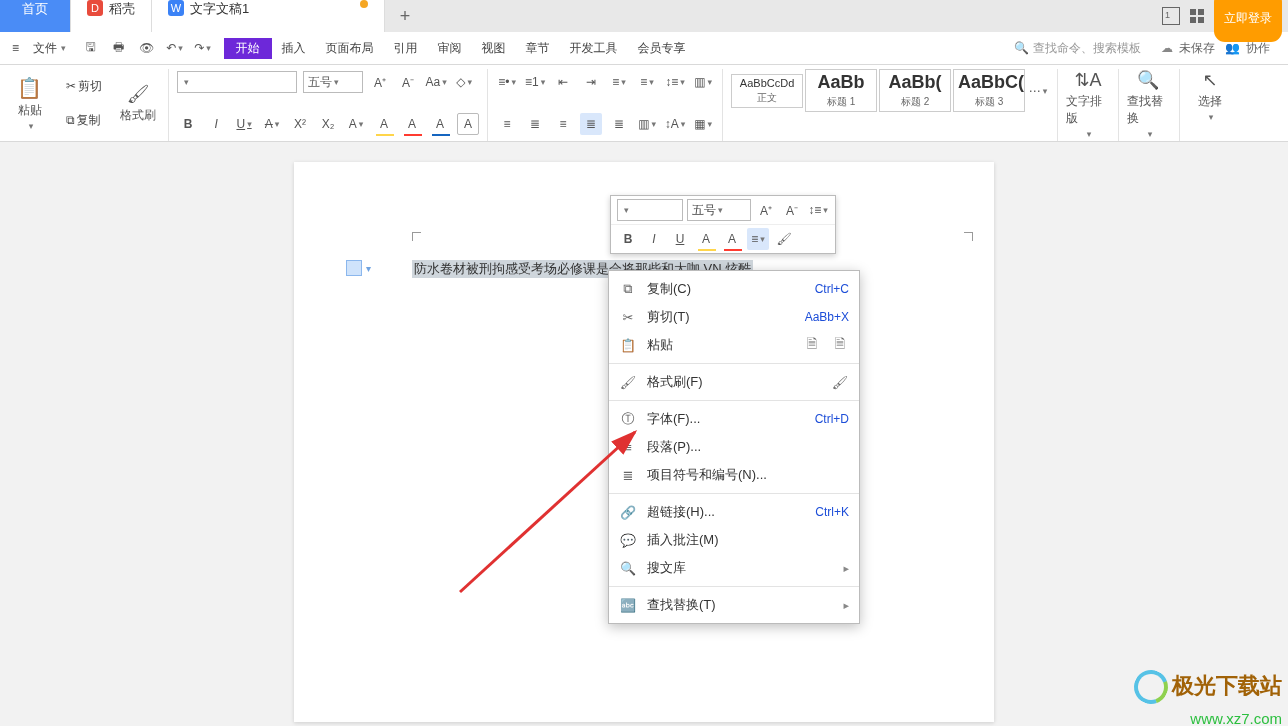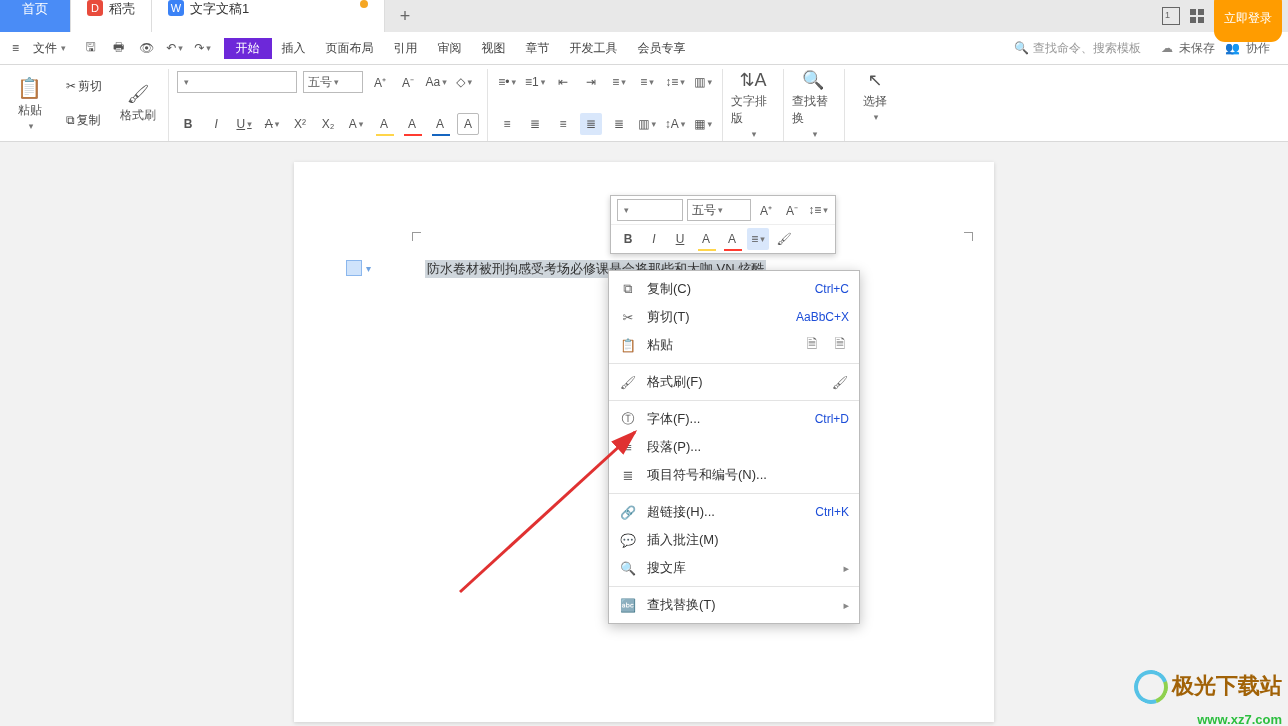--- a/index.html
+++ b/index.html
@@ -40,21 +40,21 @@
 .styleitem{border:1px solid #ccc;padding:2px 4px;text-align:center;width:62px}
 .styleitem .p1{font-size:11px;color:#333}
 .styleitem .p2{font-size:10px;color:#666;margin-top:2px}
 .styleitem.big .p1{font-size:18px;font-weight:bold}
 .stylelist{display:flex;gap:2px;align-items:center}
 
 .canvas{position:relative;background:#f2f2f2;height:calc(726px - 32px - 32px - 72px);}
 .page{position:absolute;left:294px;top:20px;width:700px;height:560px;background:#fff;box-shadow:0 1px 4px rgba(0,0,0,.15)}
 .mark{position:absolute;left:346px;top:118px;display:flex;gap:4px;align-items:center;color:#4a8cf6}
 .mark .sq{width:14px;height:14px;background:#cfe3fb;border:1px solid #8bb7ed}
-.seltext{position:absolute;left:425px;top:118px;font-size:13px;background:#cfd6dc;padding:0 2px;white-space:nowrap}
+.seltext{position:absolute;left:412px;top:118px;font-size:13px;background:#cfd6dc;padding:0 2px;white-space:nowrap}
 .cornerL{position:absolute;left:412px;top:90px;width:8px;height:8px;border-left:1px solid #999;border-top:1px solid #999}
 .cornerR{position:absolute;left:964px;top:90px;width:8px;height:8px;border-right:1px solid #999;border-top:1px solid #999}
 
 .minibar{position:absolute;left:610px;top:53px;background:#fff;border:1px solid #bbb;box-shadow:0 2px 6px rgba(0,0,0,.2);z-index:10}
 .minibar .mrow{display:flex;align-items:center;gap:4px;padding:3px 6px}
 .minibar .mrow + .mrow{border-top:1px solid #eee}
 .sel{border:1px solid #bbb;height:20px;font-size:12px;padding:0 4px;display:flex;align-items:center;color:#444}
 .sel.fn{width:56px}
 .sel.fs{width:54px}
 
@@ -63,21 +63,21 @@
 .mi .ic{width:18px;display:flex;justify-content:center;color:#666}
 .mi .lab{flex:1}
 .mi .sc{color:#1d4ed8;font-size:12px}
 .mi .arr{color:#888;font-size:11px}
 .sep{height:1px;background:#e3e3e3;margin:4px 0}
 
 .arrow-svg{position:absolute;left:450px;top:280px;z-index:30;pointer-events:none}
 
 .wm{position:absolute;right:6px;bottom:2px;text-align:right;font-size:22px;font-weight:bold}
 .wm .t1{color:#a16207}
-.wm .t2{color:#2cbf3f;font-size:13px;font-weight:bold}
+.wm .t2{color:#2cbf3f;font-size:15px;font-weight:normal}
 .wm .logo{display:inline-block;width:26px;height:26px;border:4px solid #56c2e6;border-right-color:#8fd14f;border-radius:50%;vertical-align:middle;margin-right:4px;transform:rotate(25deg)}
 
 .ico{display:inline-flex;width:16px;height:16px;align-items:center;justify-content:center}
 .under{text-decoration:underline}
 .strikeA{position:relative}
 .strikeA::after{content:"";position:absolute;left:0;right:0;bottom:-2px;height:2px;background:#ff3b30}
 .hlA{position:relative}
 .hlA::after{content:"";position:absolute;left:0;right:0;bottom:-2px;height:2px;background:#ffd54a}
 .blA{position:relative}
 .blA::after{content:"";position:absolute;left:0;right:0;bottom:-2px;height:2px;background:#1565c0}
@@ -228,20 +228,41 @@
       <span class="ibtn">≣</span>
       <span class="ibtn">≡</span>
       <span class="ibtn" style="background:#d9e7fb">≣</span>
       <span class="ibtn">≣</span>
       <span class="ibtn dd">▥</span>
       <span class="ibtn dd">↕A</span>
       <span class="ibtn dd">▦</span>
     </div>
   </div>
 
+  <div class="rgroup">
+    <div class="stylelist">
+      <div class="styleitem">
+          <div class="p1">AaBbCcDd</div>
+          <div class="p2">正文</div>
+        </div>
+      <div class="styleitem big">
+          <div class="p1">AaBb</div>
+          <div class="p2">标题 1</div>
+        </div>
+      <div class="styleitem big">
+          <div class="p1">AaBb(</div>
+          <div class="p2">标题 2</div>
+        </div>
+      <div class="styleitem big">
+          <div class="p1">AaBbC(</div>
+          <div class="p2">标题 3</div>
+        </div>
+      <span class="ibtn dd">⋯</span>
+    </div>
+  </div>
 
   <div class="rgroup">
     <div class="lbtn dd">
       <span style="font-size:18px">⇅A</span>
       <span>文字排版</span>
     </div>
   </div>
   <div class="rgroup">
     <div class="lbtn dd">
       <span style="font-size:18px">🔍</span>
@@ -297,21 +318,21 @@
 
   <div class="ctxmenu">
     <div class="mi">
         <span class="ic">⧉</span>
         <span class="lab">复制(C)</span>
         <span class="sc">Ctrl+C</span>
       </div>
     <div class="mi">
         <span class="ic">✂</span>
         <span class="lab">剪切(T)</span>
-        <span class="sc">AaBbC+X</span>
+        <span class="sc">AaBb+X</span>
       </div>
     <div class="mi">
         <span class="ic">📋</span>
         <span class="lab">粘贴</span>
       <span class="ic">🗎</span>
       <span class="ic">🗎</span>
     </div>
     <div class="sep"></div>
     <div class="mi">
         <span class="ic">🖌</span>

